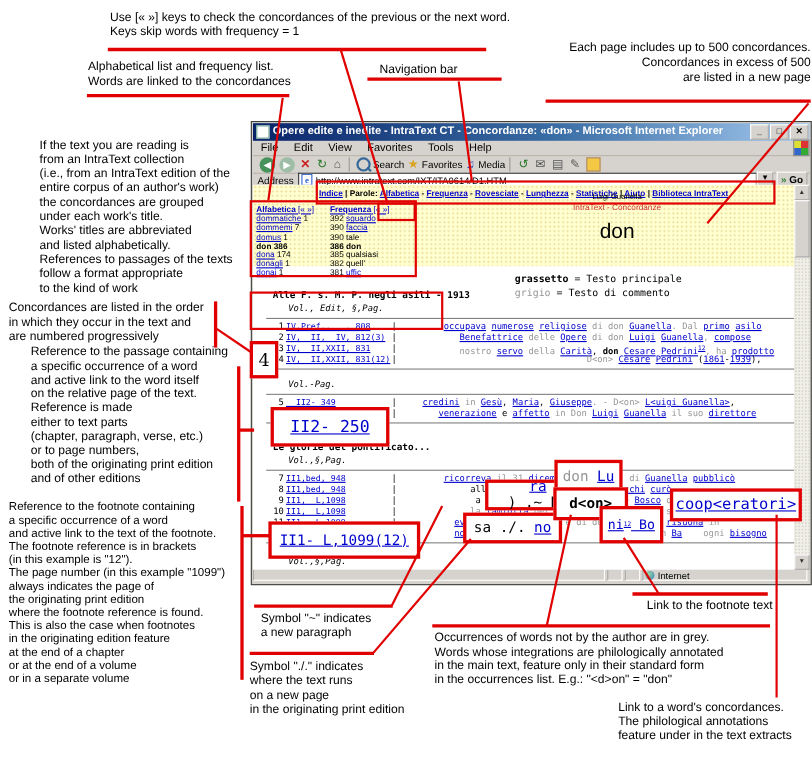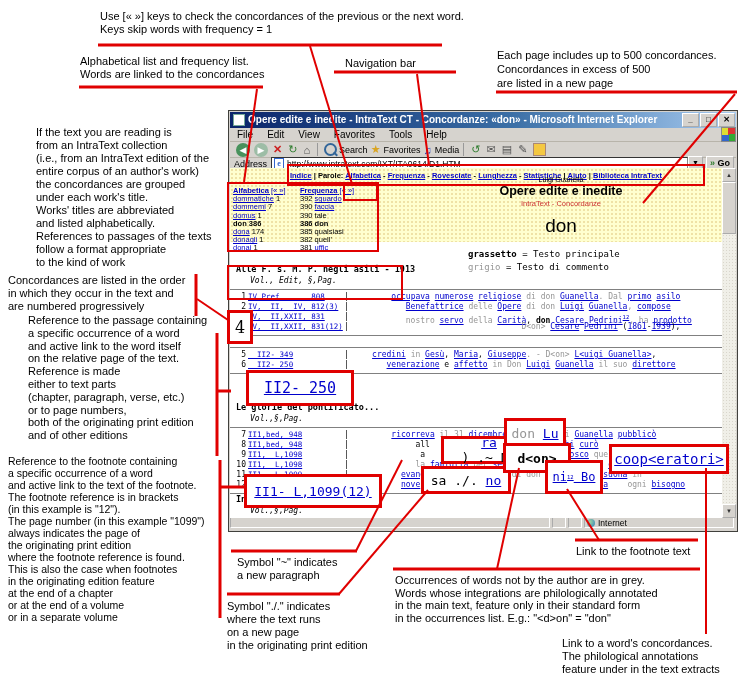--- a/index.html
+++ b/index.html
@@ -55,21 +55,21 @@
           background-image:radial-gradient(#efe2a6 0.8px,transparent 0.9px);background-size:4px 4px;}
   .bnav{position:absolute;left:0;top:3px;width:492px;text-align:center;
         font:bold 7.5px "Liberation Sans",sans-serif;white-space:nowrap;}
   .wl{position:absolute;top:19px;font:7.5px/8.2px "Liberation Sans",sans-serif;white-space:pre;}
   .hdr{position:absolute;left:178px;top:8px;width:306px;text-align:center;}
   .hdr .au{font:7px "Liberation Sans",sans-serif;}
   .hdr .wk{font:bold 12.5px "Liberation Sans",sans-serif;margin-top:1px;}
   .hdr .pr{font:7.5px "Liberation Sans",sans-serif;color:#cc3333;margin-top:1px;}
   .hdr .kw{font:19px "Liberation Sans",sans-serif;margin-top:7px;}
   .legend{position:absolute;left:238px;top:80px;font:9px/13px "DejaVu Sans Mono",monospace;white-space:pre;}
-  .csec{position:absolute;left:0;width:492px;font-family:"DejaVu Sans Mono",monospace;}
+  .csec{position:absolute;left:12px;width:492px;font-family:"DejaVu Sans Mono",monospace;}
   .sec0{top:96px;}.sec1{top:176px;}.sec2{top:234px;}.sec3{top:326px;}
   .ctitle{font:bold 8.5px/11px "DejaVu Sans Mono",monospace;padding-left:6px;white-space:pre;}
   .csub{font:italic 8px/11px "DejaVu Sans Mono",monospace;padding-left:20px;white-space:pre;}
   .chr{border-top:1px solid #808080;height:2px;margin-top:3px;}
   .crow{position:relative;height:10px;font:8px/10px "DejaVu Sans Mono",monospace;white-space:pre;}
   .crow .num{position:absolute;left:0;width:16px;text-align:right;}
   .crow .ref{position:absolute;left:18px;color:#0000cc;text-decoration:underline;font-size:7.5px;}
   .crow .sep{position:absolute;left:114px;}
   .crow .txt{position:absolute;left:118px;}
   .s-n{color:#000;}
@@ -98,21 +98,21 @@
   .linktxt{color:#0000cc;text-decoration:underline;}
 </style>
 </head>
 <body>
 
 <div class="ann" style="left:100px;top:10px;width:460px;">Use [« »] keys to check the concordances of the previous or the next word.
 Keys skip words with frequency = 1</div>
 <div class="ann" style="left:80px;top:55px;width:260px;">Alphabetical list and frequency list.
 Words are linked to the concordances</div>
 <div class="ann" style="left:345px;top:57px;">Navigation bar</div>
-<div class="ann" style="left:497px;top:48px;width:240px;line-height:14px;">Each page includes up to 500 concordances.
+<div class="ann" style="left:497px;top:36px;width:240px;line-height:14px;text-align:right;">Each page includes up to 500 concordances.
 Concordances in excess of 500
 are listed in a new page</div>
 <div class="ann" style="left:36px;top:126px;width:200px;">If the text you are reading is
 from an IntraText collection
 (i.e., from an IntraText edition of the
 entire corpus of an author's work)
 the concordances are grouped
 under each work's title.
 Works' titles are abbreviated
 and listed alphabetically.
@@ -149,21 +149,21 @@
 <div class="ann" style="left:237px;top:556px;">Symbol "~" indicates
 a new paragraph</div>
 <div class="ann" style="left:227px;top:600px;">Symbol "./." indicates
 where the text runs
 on a new page
 in the originating print edition</div>
 <div class="ann" style="left:395px;top:574px;width:300px;line-height:12.5px;">Occurrences of words not by the author are in grey.
 Words whose integrations are philologically annotated
 in the main text, feature only in their standard form
 in the occurrences list. E.g.: "&lt;d&gt;on" = "don"</div>
-<div class="ann" style="left:576px;top:545px;">Link to the footnote text</div>
+<div class="ann" style="left:588px;top:545px;">Link to the footnote text</div>
 <div class="ann" style="left:562px;top:637px;width:175px;">Link to a word's concordances.
 The philological annotations
 feature under in the text extracts</div>
 
 <div class="win">
   <div class="tbar">
     <span class="ticon"></span>
     <span class="ttl">Opere edite e inedite - IntraText CT - Concordanze: «don» - Microsoft Internet Explorer</span>
     <span class="wbtn">_</span>
     <span class="wbtn">□</span>
@@ -215,37 +215,37 @@
   </div>
 </div>
 
 <div class="bcontent">
   <div class="yellow"></div>
   <div class="bnav"><span class="s-lb">Indice</span><span class="s-n"> | </span><span class="s-b">Parole</span><span class="s-n">: </span><span class="s-l">Alfabetica</span><span class="s-n"> - </span><span class="s-l">Frequenza</span><span class="s-n"> - </span><span class="s-l">Rovesciate</span><span class="s-n"> - </span><span class="s-l">Lunghezza</span><span class="s-n"> - </span><span class="s-l">Statistiche</span><span class="s-n"> | </span><span class="s-lb">Aiuto</span><span class="s-n"> | </span><span class="s-lb">Biblioteca IntraText</span></div>
   <div class="wl" style="left:3px;width:63px;"><div class="seg-line"><span class="s-lb">Alfabetica</span><span class="s-l"> [« »]</span></div><div class="seg-line"><span class="s-l">dommatiche</span><span class="s-n"> 1</span></div><div class="seg-line"><span class="s-l">dommemi</span><span class="s-n"> 7</span></div><div class="seg-line"><span class="s-l">domus</span><span class="s-n"> 1</span></div><div class="seg-line"><span class="s-b">don 386</span></div><div class="seg-line"><span class="s-l">dona</span><span class="s-n"> 174</span></div><div class="seg-line"><span class="s-l">donagli</span><span class="s-n"> 1</span></div><div class="seg-line"><span class="s-l">donai</span><span class="s-n"> 1</span></div></div>
   <div class="wl" style="left:70px;width:72px;"><div class="seg-line"><span class="s-lb">Frequenza</span><span class="s-l"> [« »]</span></div><div class="seg-line"><span class="s-n">392 </span><span class="s-l">sguardo</span></div><div class="seg-line"><span class="s-n">390 </span><span class="s-l">faccia</span></div><div class="seg-line"><span class="s-n">390 tale</span></div><div class="seg-line"><span class="s-b">386 don</span></div><div class="seg-line"><span class="s-n">385 qualsiasi</span></div><div class="seg-line"><span class="s-n">382 quell'</span></div><div class="seg-line"><span class="s-n">381 </span><span class="s-l">uffic</span></div></div>
   <div class="hdr">
     <div class="au">Luigi Guanella</div>
-    <div class="wk">Opere edite e inedite</div>
     <div class="pr">IntraText - Concordanze</div>
     <div class="kw">don</div>
   </div>
   <div class="legend"><div class="seg-line"><span class="s-b">grassetto</span><span class="s-n"> = Testo principale</span></div><div class="seg-line"><span class="s-g">grigio</span><span class="s-n"> = Testo di commento</span></div></div>
   <div id="csections">
       <div class="csec sec0">
         <div class="ctitle">Alle F. s. M. P. negli asili - 1913</div>
         <div class="csub">Vol., Edit, §,Pag.</div>
         <div class="chr"></div>
         <div class="crow"><span class="num">1</span><span class="ref">IV,Pref.,   , 808</span><span class="sep">|</span><span class="txt"><span class="s-n">         </span><span class="s-l">occupava</span><span class="s-n"> </span><span class="s-l">numerose</span><span class="s-n"> </span><span class="s-l">religiose</span><span class="s-g"> di don </span><span class="s-l">Guanella</span><span class="s-g">. Dal </span><span class="s-l">primo</span><span class="s-n"> </span><span class="s-l">asilo</span></span></div>
         <div class="crow"><span class="num">2</span><span class="ref">IV,  II,  IV, 812(3)</span><span class="sep">|</span><span class="txt"><span class="s-n">            </span><span class="s-l">Benefattrice</span><span class="s-g"> delle </span><span class="s-l">Opere</span><span class="s-g"> di don </span><span class="s-l">Luigi</span><span class="s-n"> </span><span class="s-l">Guanella</span><span class="s-g">, </span><span class="s-l">compose</span></span></div>
         <div class="crow"><span class="num">3</span><span class="ref">IV,  II,XXII, 831</span><span class="sep">|</span><span class="txt"><span class="s-n">            </span><span class="s-g">nostro </span><span class="s-l">servo</span><span class="s-g"> della </span><span class="s-l">Carità</span><span class="s-n">, </span><span class="s-b">don</span><span class="s-n"> </span><span class="s-l">Cesare</span><span class="s-n"> </span><span class="s-l">Pedrini</span><span class="s-s">12</span><span class="s-g">, ha </span><span class="s-l">prodotto</span></span></div>
         <div class="crow"><span class="num">4</span><span class="ref">IV,  II,XXII, 831(12)</span><span class="sep">|</span><span class="txt"><span class="s-n">                                    </span><span class="s-g">D&lt;on&gt; </span><span class="s-l">Cesare</span><span class="s-n"> </span><span class="s-l">Pedrini</span><span class="s-n"> (</span><span class="s-l">1861</span><span class="s-n">-</span><span class="s-l">1939</span><span class="s-n">),</span></span></div>
         <div class="chr"></div>
       </div>
       <div class="csec sec1">
+        <div class="csub">Vol.-Pag.</div>
         <div class="chr"></div>
         <div class="crow"><span class="num">5</span><span class="ref">  II2- 349</span><span class="sep">|</span><span class="txt"><span class="s-n">     </span><span class="s-l">credini</span><span class="s-g"> in </span><span class="s-l">Gesù</span><span class="s-n">, </span><span class="s-l">Maria</span><span class="s-n">, </span><span class="s-l">Giuseppe</span><span class="s-g">. - </span><span class="s-g">D&lt;on&gt; </span><span class="s-l">L&lt;uigi Guanella&gt;</span><span class="s-n">,</span></span></div>
         <div class="crow"><span class="num">6</span><span class="ref">  II2- 250</span><span class="sep">|</span><span class="txt"><span class="s-n">        </span><span class="s-l">venerazione</span><span class="s-n"> e </span><span class="s-l">affetto</span><span class="s-g"> in </span><span class="s-g">Don </span><span class="s-l">Luigi</span><span class="s-n"> </span><span class="s-l">Guanella</span><span class="s-g"> il suo </span><span class="s-l">direttore</span></span></div>
         <div class="chr"></div>
       </div>
       <div class="csec sec2">
         <div class="ctitle">Le glorie del pontificato...</div>
         <div class="csub">Vol.,§,Pag.</div>
         <div class="chr"></div>
         <div class="crow"><span class="num">7</span><span class="ref">II1,bed, 948</span><span class="sep">|</span><span class="txt"><span class="s-n">         </span><span class="s-l">ricorreva</span><span class="s-g"> il 31 </span><span class="s-l">dicembre</span><span class="s-n"> 1885 </span><span class="s-n">     </span><span class="s-g">di </span><span class="s-l">Guanella</span><span class="s-n"> </span><span class="s-l">pubblicò</span></span></div>

